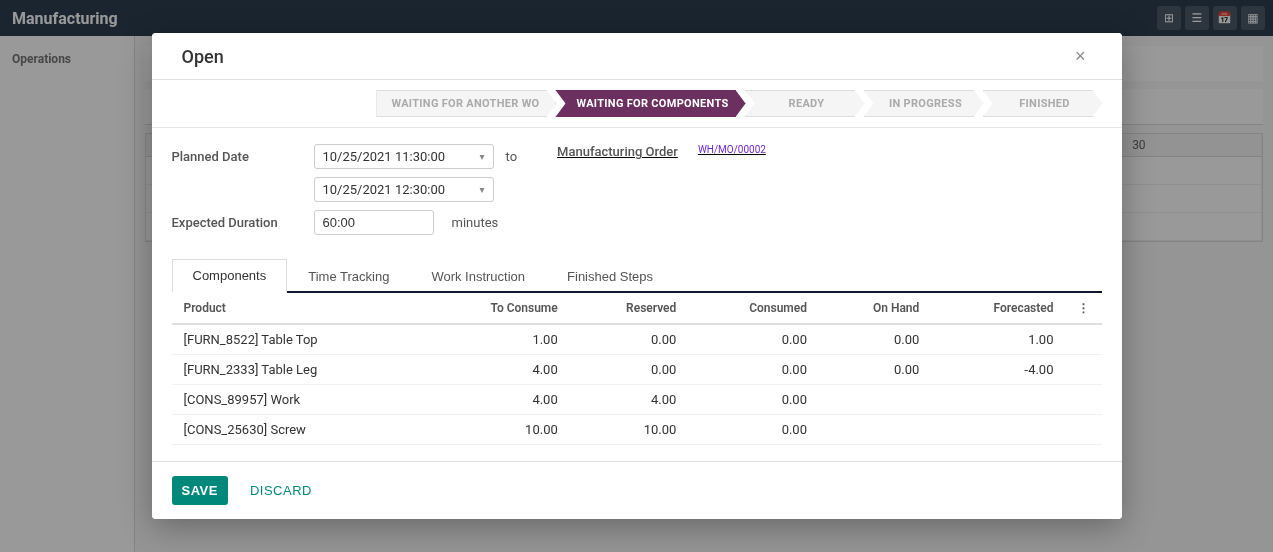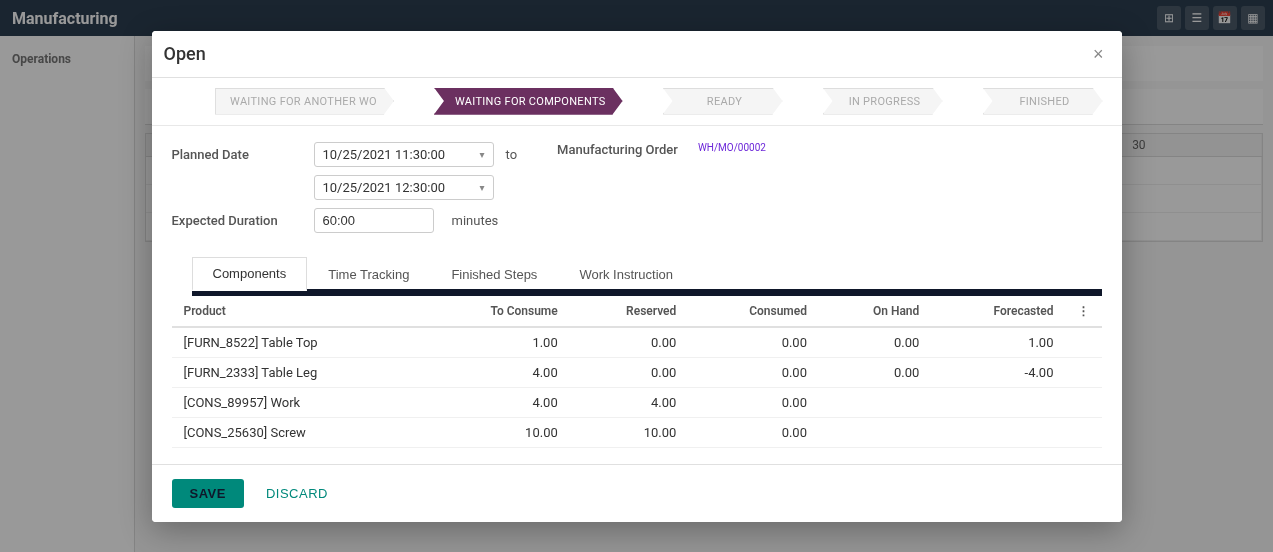--- a/index.html
+++ b/index.html
@@ -164,21 +164,21 @@
       box-shadow: 0 8px 32px rgba(0,0,0,0.3);
       display: flex;
       flex-direction: column;
       overflow: hidden;
     }
 
     .modal-header {
       display: flex;
       align-items: center;
       justify-content: space-between;
-      padding: 12px 12px;
+      padding: 12px 30px;
       border-bottom: 1px solid #e0e0e0;
       background: #fff;
     }
 
     .modal-title {
       font-size: 18px;
       font-weight: 500;
       color: #333;
     }
 
@@ -205,32 +205,31 @@
 
     .pipeline-step {
       display: flex;
       align-items: center;
       position: relative;
     }
 
     .step-label {
       padding: 6px 16px 6px 20px;
       font-size: 11px;
-      font-weight: 400;
+      font-weight: 700;
       text-transform: uppercase;
       letter-spacing: 0.3px;
       color: #aaa;
       background: #f5f5f5;
       border: 1px solid #ddd;
       position: relative;
       clip-path: polygon(0 0, calc(100% - 10px) 0, 100% 50%, calc(100% - 10px) 100%, 0 100%, 10px 50%);
       margin-right: -1px;
       min-width: 120px;
       text-align: center;
-      margin-left: 41px;
     }
 
     .step-label.first {
       clip-path: polygon(0 0, calc(100% - 10px) 0, 100% 50%, calc(100% - 10px) 100%, 0 100%);
       padding-left: 14px;
     }
 
     .step-label.active {
       background: #6b3060;
       color: white;
@@ -254,20 +253,21 @@
 
     .form-left {
       flex: 0 0 auto;
     }
 
     .form-right {
       flex: 1;
       display: flex;
       align-items: flex-start;
       gap: 20px;
+      text-decoration: underline;
     }
 
     .field-row {
       display: flex;
       align-items: center;
       margin-bottom: 8px;
       gap: 12px;
     }
 
     .field-label {
@@ -326,23 +326,22 @@
     .mfg-value {
       color: #6d28d9;
       font-size: 10px;
       cursor: pointer;
       text-decoration: none;
     }
 
     
     .tab-bar {
       display: flex;
-      border-bottom: 7px solid #0f172a;
+      border-bottom: 2px solid #0f172a;
       margin-bottom: 0;
-      margin-left: 20px;
     }
 
     .tab {
       padding: 8px 20px;
       font-size: 13px;
       color: #555;
       cursor: pointer;
       border: 1px solid transparent;
       border-bottom: none;
       background: none;
@@ -403,23 +402,23 @@
       padding: 14px 20px;
       border-top: 1px solid #e0e0e0;
       display: flex;
       gap: 12px;
       align-items: center;
       background: #fff;
     }
 
     .btn-save {
       background: #00897b;
-      color: #0f172a;
+      color: #ffffff;
       border: none;
-      padding: 7px 18px;
+      padding: 7px 10px;
       border-radius: 3px;
       font-size: 13px;
       font-weight: 600;
       cursor: pointer;
       letter-spacing: 0.5px;
     }
 
     .btn-discard {
       background: none;
       color: #00897b;
@@ -546,22 +545,22 @@
         </div>
         <div class="form-right">
           <span class="mfg-label">Manufacturing Order</span>
           <a class="mfg-value">WH/MO/00002</a>
         </div>
       </div>
 
       <div class="tab-bar">
         <button class="tab active">Components</button>
         <button class="tab">Time Tracking</button>
+        <button class="tab">Work Instruction</button>
         <button class="tab">Finished Steps</button>
-        <button class="tab">Work Instruction</button>
       </div>
 
       <div class="tab-content">
         <table class="data-table">
           <thead>
             <tr>
               <th>Product</th>
               <th>To Consume</th>
               <th>Reserved</th>
               <th>Consumed</th>

